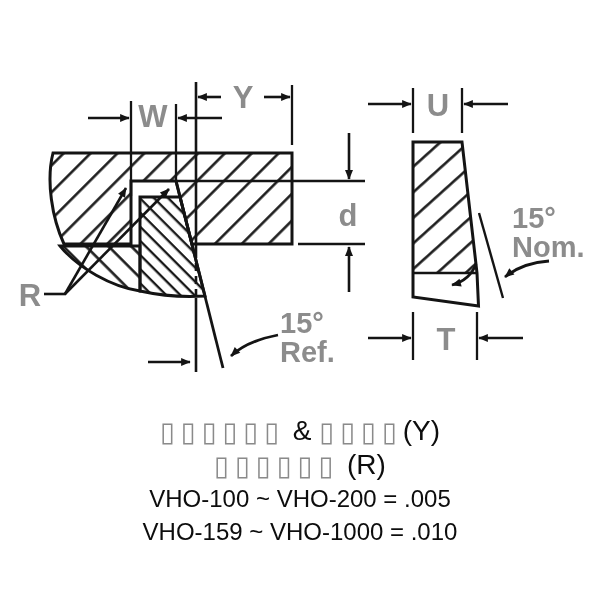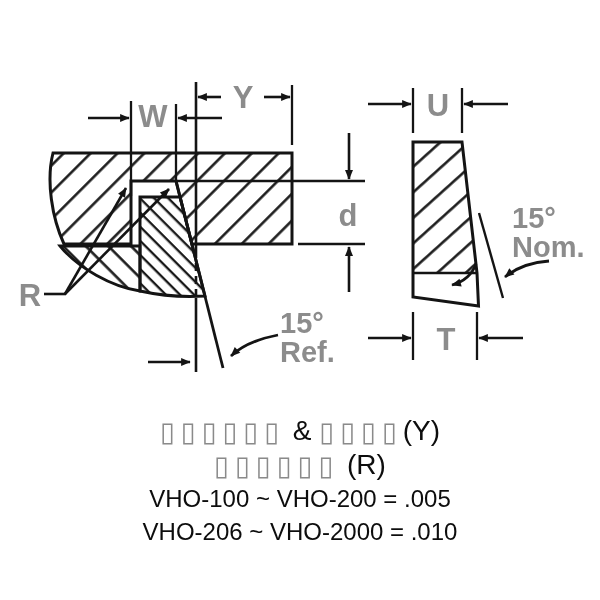--- a/index.html
+++ b/index.html
@@ -105,16 +105,16 @@
 
 
 <div class="footer">
   <div class="fline">
     <span class="boxes">▯▯▯▯▯▯</span><span class="blacktxt"> &amp; </span><span class="boxes">▯▯▯▯</span><span class="blacktxt">(Y)</span>
   </div>
   <div class="fline">
     <span class="boxes">▯▯▯▯▯▯</span><span class="blacktxt"> (R)</span>
   </div>
   <div class="fline-num">VHO-100 ~ VHO-200 = .005</div>
-  <div class="fline-num">VHO-206 ~ VHO-2000 = .010</div>
+  <div class="fline-num">VHO-159 ~ VHO-1000 = .010</div>
 </div>
 
 </div>
 
 </body></html>

